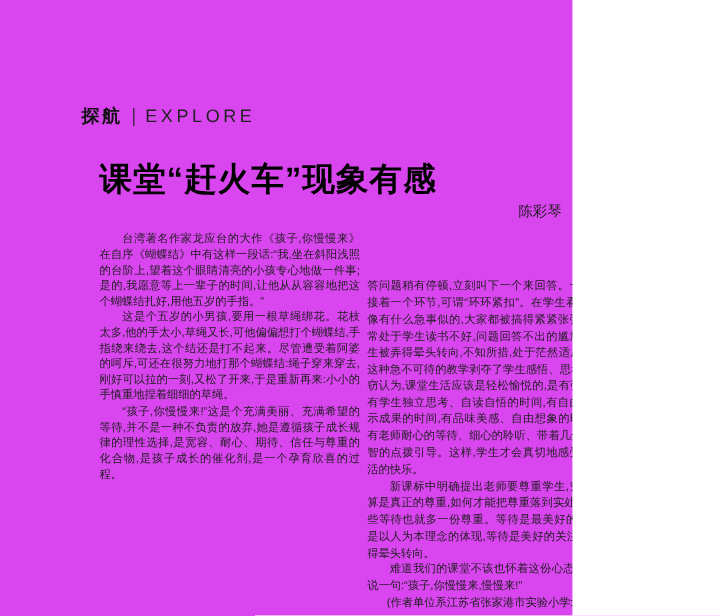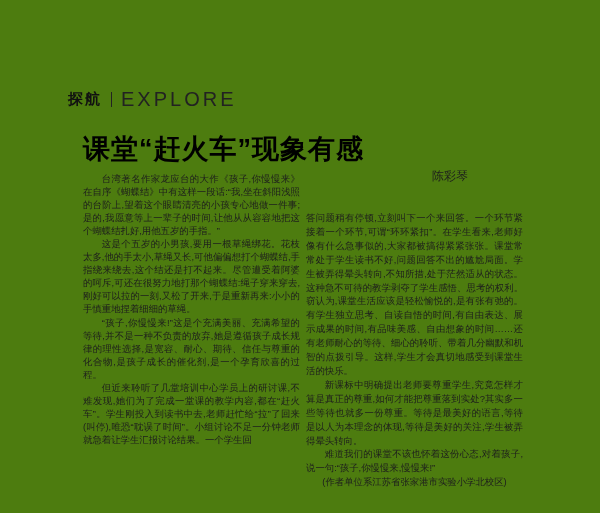--- a/index.html
+++ b/index.html
@@ -2,23 +2,23 @@
 <html><head>
 <meta charset="utf-8">
 <style>
   html, body {
     margin: 0;
     padding: 0;
     background: #ffffff;
   }
   .page {
     position: relative;
-    width: 600px;
+    width: 477px;
     height: 513px;
-    background: #4d7c0f;
+    background: #d946ef;
     overflow: hidden;
     font-family: "Liberation Sans", sans-serif;
     color: #1d1d1d;
   }
   .header {
     position: absolute;
     left: 68px;
     top: 88px;
     display: flex;
     align-items: center;
@@ -29,21 +29,21 @@
     font-weight: 700;
     letter-spacing: 2px;
     color: #111;
   }
   .header .divider {
     width: 1px;
     height: 15px;
     background: #222;
   }
   .header .en {
-    font-size: 20px;
+    font-size: 15px;
     letter-spacing: 3px;
     color: #222;
   }
   .title {
     position: absolute;
     left: 83px;
     top: 131px;
     width: 440px;
     margin: 0;
     text-align: left;
@@ -58,21 +58,21 @@
     left: 83px;
     top: 168px;
     width: 385px;
     text-align: right;
     font-size: 12px;
     color: #1d1d1d;
   }
   .columns {
     position: absolute;
     left: 83px;
-    top: 172px;
+    top: 192px;
     width: 440px;
     display: flex;
     gap: 6px;
   }
   .col {
     width: 217px;
     font-size: 9.4px;
     text-align: justify;
     word-break: break-all;
     color: #1d1d1d;
@@ -103,21 +103,20 @@
 
   <h1 class="title">课堂“赶火车”现象有感</h1>
 
   <div class="author">陈彩琴</div>
 
   <div class="columns">
     <div class="col col-left">
         <p class="para">台湾著名作家龙应台的大作《孩子,你慢慢来》在自序《蝴蝶结》中有这样一段话:“我,坐在斜阳浅照的台阶上,望着这个眼睛清亮的小孩专心地做一件事;是的,我愿意等上一辈子的时间,让他从从容容地把这个蝴蝶结扎好,用他五岁的手指。”</p>
         <p class="para">这是个五岁的小男孩,要用一根草绳绑花。花枝太多,他的手太小,草绳又长,可他偏偏想打个蝴蝶结,手指绕来绕去,这个结还是打不起来。尽管遭受着阿婆的呵斥,可还在很努力地打那个蝴蝶结:绳子穿来穿去,刚好可以拉的一刻,又松了开来,于是重新再来:小小的手慎重地捏着细细的草绳。</p>
         <p class="para">“孩子,你慢慢来!”这是个充满美丽、充满希望的等待,并不是一种不负责的放弃,她是遵循孩子成长规律的理性选择,是宽容、耐心、期待、信任与尊重的化合物,是孩子成长的催化剂,是一个孕育欣喜的过程。</p>
-        <p class="para">但近来聆听了几堂培训中心学员上的研讨课,不难发现,她们为了完成一堂课的教学内容,都在“赶火车”。学生刚投入到读书中去,老师赶忙给“拉”了回来(叫停),唯恐“耽误了时间”。小组讨论不足一分钟老师就急着让学生汇报讨论结果。一个学生回</p>
       </div>
     <div class="col col-right">
       <div>
           <p class="para no-indent">答问题稍有停顿,立刻叫下一个来回答。一个环节紧接着一个环节,可谓“环环紧扣”。在学生看来,老师好像有什么急事似的,大家都被搞得紧紧张张。课堂常常处于学生读书不好,问题回答不出的尴尬局面。学生被弄得晕头转向,不知所措,处于茫然适从的状态。这种急不可待的教学剥夺了学生感悟、思考的权利。窃认为,课堂生活应该是轻松愉悦的,是有张有弛的。有学生独立思考、自读自悟的时间,有自由表达、展示成果的时间,有品味美感、自由想象的时间……还有老师耐心的等待、细心的聆听、带着几分幽默和机智的点拨引导。这样,学生才会真切地感受到课堂生活的快乐。</p>
           <p class="para">新课标中明确提出老师要尊重学生,究竟怎样才算是真正的尊重,如何才能把尊重落到实处?其实多一些等待也就多一份尊重。等待是最美好的语言,等待是以人为本理念的体现,等待是美好的关注,学生被弄得晕头转向。</p>
           <p class="para">难道我们的课堂不该也怀着这份心态,对着孩子,说一句:“孩子,你慢慢来,慢慢来!”</p>
         </div>
       <p class="footer">(作者单位系江苏省张家港市实验小学北校区)</p>
     </div>
   </div>

